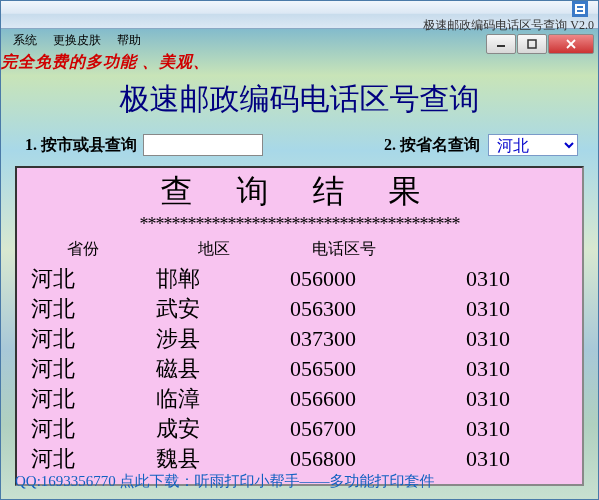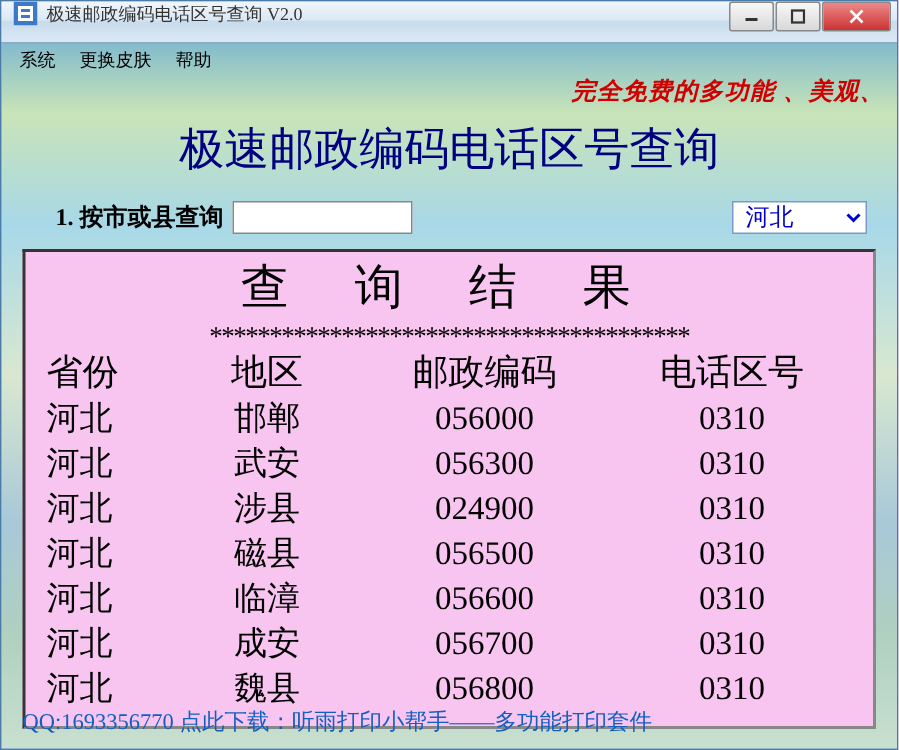--- a/index.html
+++ b/index.html
@@ -11,57 +11,58 @@
 .window {
   width: 599px; height: 500px;
   background: linear-gradient(to bottom, #5aa3d8 0%, #c8e4b8 15%, #a8d8e8 30%, #d8e8d0 50%, #a8c8d8 70%, #b0d0c0 85%, #c8e0d0 100%);
   border: 1px solid #4a7aa8;
   position: relative;
 }
 .titlebar {
   height: 28px;
   background: linear-gradient(to bottom, #f0f6fc 0%, #dce8f4 45%, #c8dcec 50%, #dce8f4 100%);
   border-bottom: 1px solid #8aa8c4;
-  display: flex; align-items: flex-start;
+  display: flex; align-items: flex-end;
   padding: 0 4px 0 8px;
+  flex-direction: column;
 }
 .title-icon {
   width: 16px; height: 16px; margin-right: 6px;
   display: inline-block;
 }
 .title-text { flex: 1; font-size: 12px; color: #333; }
 .win-controls { display: flex; gap: 0; }
 .win-btn {
   width: 30px; height: 20px;
   border: 1px solid #888; background: linear-gradient(#f8f8f8, #d8d8d8);
   display: flex; align-items: center; justify-content: center;
   font-size: 10px; cursor: pointer; border-radius: 2px;
   margin-left: 1px;
 }
 .win-btn.close { background: linear-gradient(#e88, #c33); color: #fff; width: 46px; }
 .menubar {
   height: 22px; display: flex; align-items: center; gap: 4px; padding-left: 6px;
 }
 .menu-item { font-size: 12px; padding: 16px 6px; cursor: pointer; }
 .banner {
-  text-align: right; padding-right: 8px;
+  text-align: left; padding-right: 8px;
   font-size: 16px; color: #d00000; font-weight: bold; font-style: italic;
   height: 22px; line-height: 22px; letter-spacing: 1px;
   white-space: nowrap; overflow: hidden;
 }
 .app-title {
   text-align: center; font-size: 30px; color: #000080;
   font-weight: normal; padding: 6px 0 10px 0;
   font-family: Liberation Serif, serif;
 }
 .search-row {
   display: flex; align-items: center; padding: 4px 20px 10px 24px;
   font-size: 16px; font-weight: bold; color: #000;
 }
-.search-label1 { margin-right: 6px; margin-left: 12px; }
+.search-label1 { margin-right: 6px; }
 .text-input {
   width: 120px; height: 22px; background: #fff; border: 1px solid #888;
   font-size: 14px; padding: 0 4px;
 }
 .spacer { flex: 1; min-width: 40px; }
 .search-label2 { margin-right: 8px; }
 .province-select {
   width: 90px; height: 22px; background: #fff; border: 1px solid #7a9ac8;
   font-size: 16px; color: #0000cc; padding: 0 4px;
   font-family: inherit;
@@ -77,21 +78,21 @@
 }
 .results-title {
   font-size: 32px; letter-spacing: 18px; padding: 2px 0 0; color: #000;
 }
 .star-row {
   font-size: 18px; line-height: 20px; letter-spacing: -1px; overflow: hidden; white-space: nowrap;
 }
 .result-header, .result-row {
   display: flex; font-size: 22px; line-height: 30px; padding: 0 6px;
 }
-.result-header { font-size: 24px; }
+.result-header { font-size: 16px; margin-left: 36px; }
 .col1 { width: 100px; text-align: left; padding-left: 8px; }
 .col2 { width: 110px; text-align: center; }
 .col3 { width: 180px; text-align: center; }
 .col4 { width: 150px; text-align: center; }
 .footer {
   position: absolute; left: 14px; right: 14px; bottom: 8px;
   font-size: 15px; color: #1060c0; font-family: "SimSun", serif;
 }
 .footer a { color: #1060c0; text-decoration: none; }
 </style>
@@ -137,51 +138,51 @@
   </div>
 
   <div class="banner">完全免费的多功能 、美观、</div>
 
   <div class="app-title">极速邮政编码电话区号查询</div>
 
   <div class="search-row">
     <span class="search-label1">1. 按市或县查询</span>
     <input class="text-input" value="" style="">
     <span class="spacer"></span>
+    <span class="search-label2">2. 按省名查询</span>
     <select class="province-select">
       <option>河北</option>
     </select>
   </div>
 
   <div class="results-panel">
     <div class="results-title">查 询 结 果</div>
     <div class="star-row">****************************************</div>
     <div class="result-header">
       <span class="col1">省份</span>
       <span class="col2">地区</span>
-      <span class="col3">邮政编码</span>
       <span class="col4">电话区号</span>
     </div>
     <div id="rows-container">
         <div class="result-row">
           <span class="col1">河北</span>
           <span class="col2">邯郸</span>
           <span class="col3">056000</span>
           <span class="col4">0310</span>
         </div>
         <div class="result-row">
           <span class="col1">河北</span>
           <span class="col2">武安</span>
           <span class="col3">056300</span>
           <span class="col4">0310</span>
         </div>
         <div class="result-row">
           <span class="col1">河北</span>
           <span class="col2">涉县</span>
-          <span class="col3">024900</span>
+          <span class="col3">037300</span>
           <span class="col4">0310</span>
         </div>
         <div class="result-row">
           <span class="col1">河北</span>
           <span class="col2">磁县</span>
           <span class="col3">056500</span>
           <span class="col4">0310</span>
         </div>
         <div class="result-row">
           <span class="col1">河北</span>

